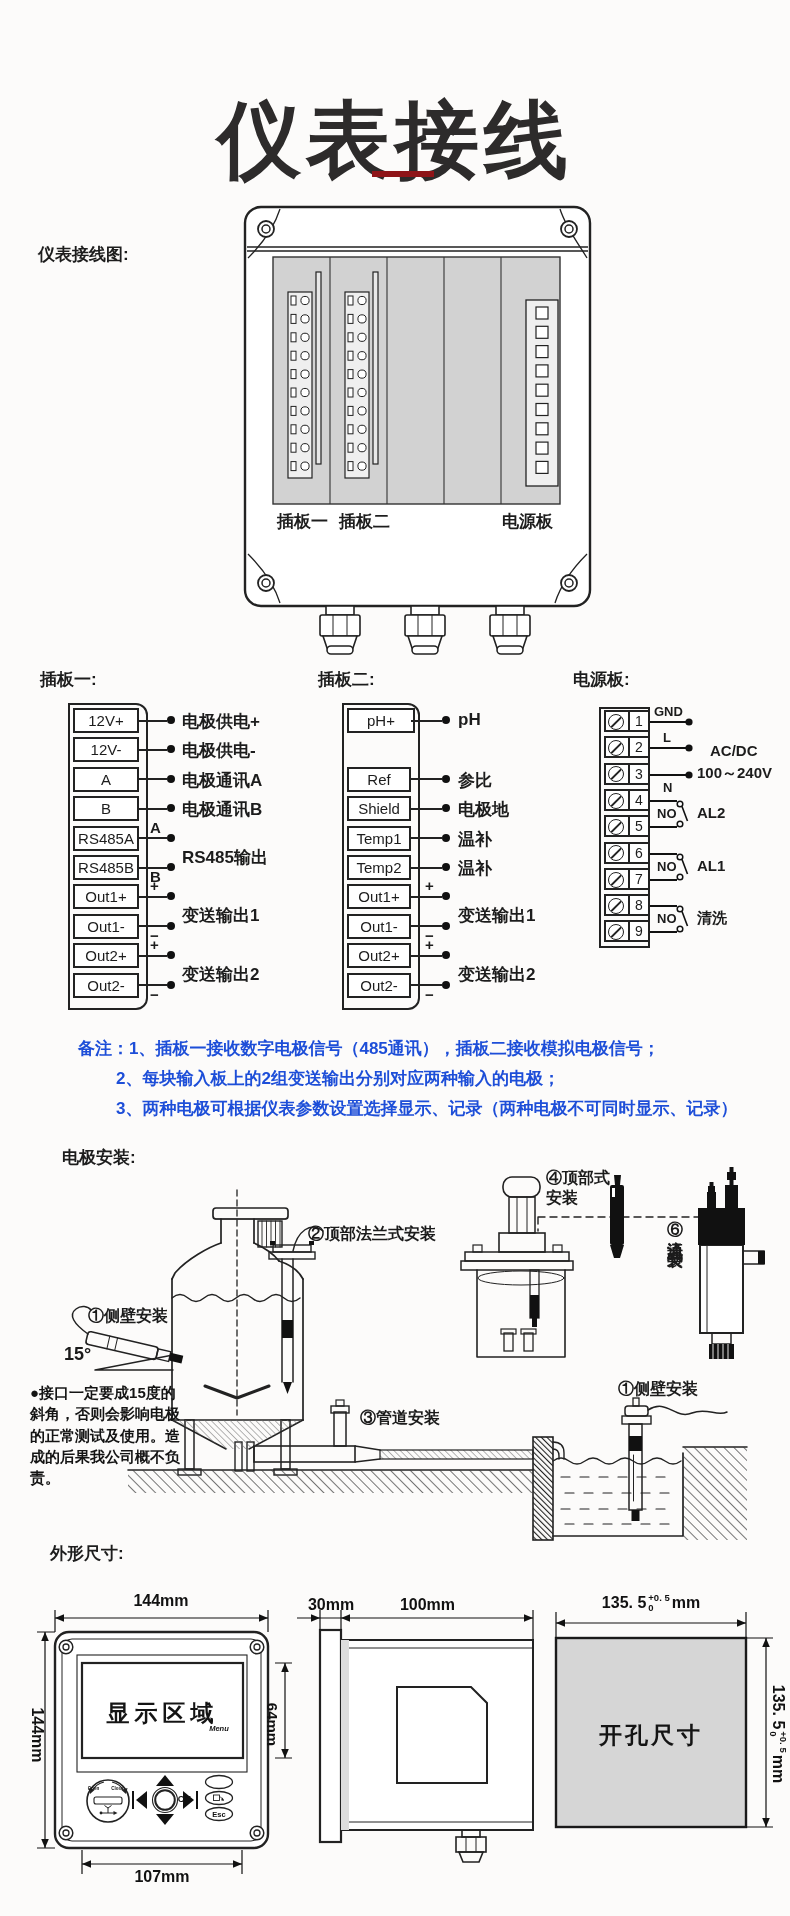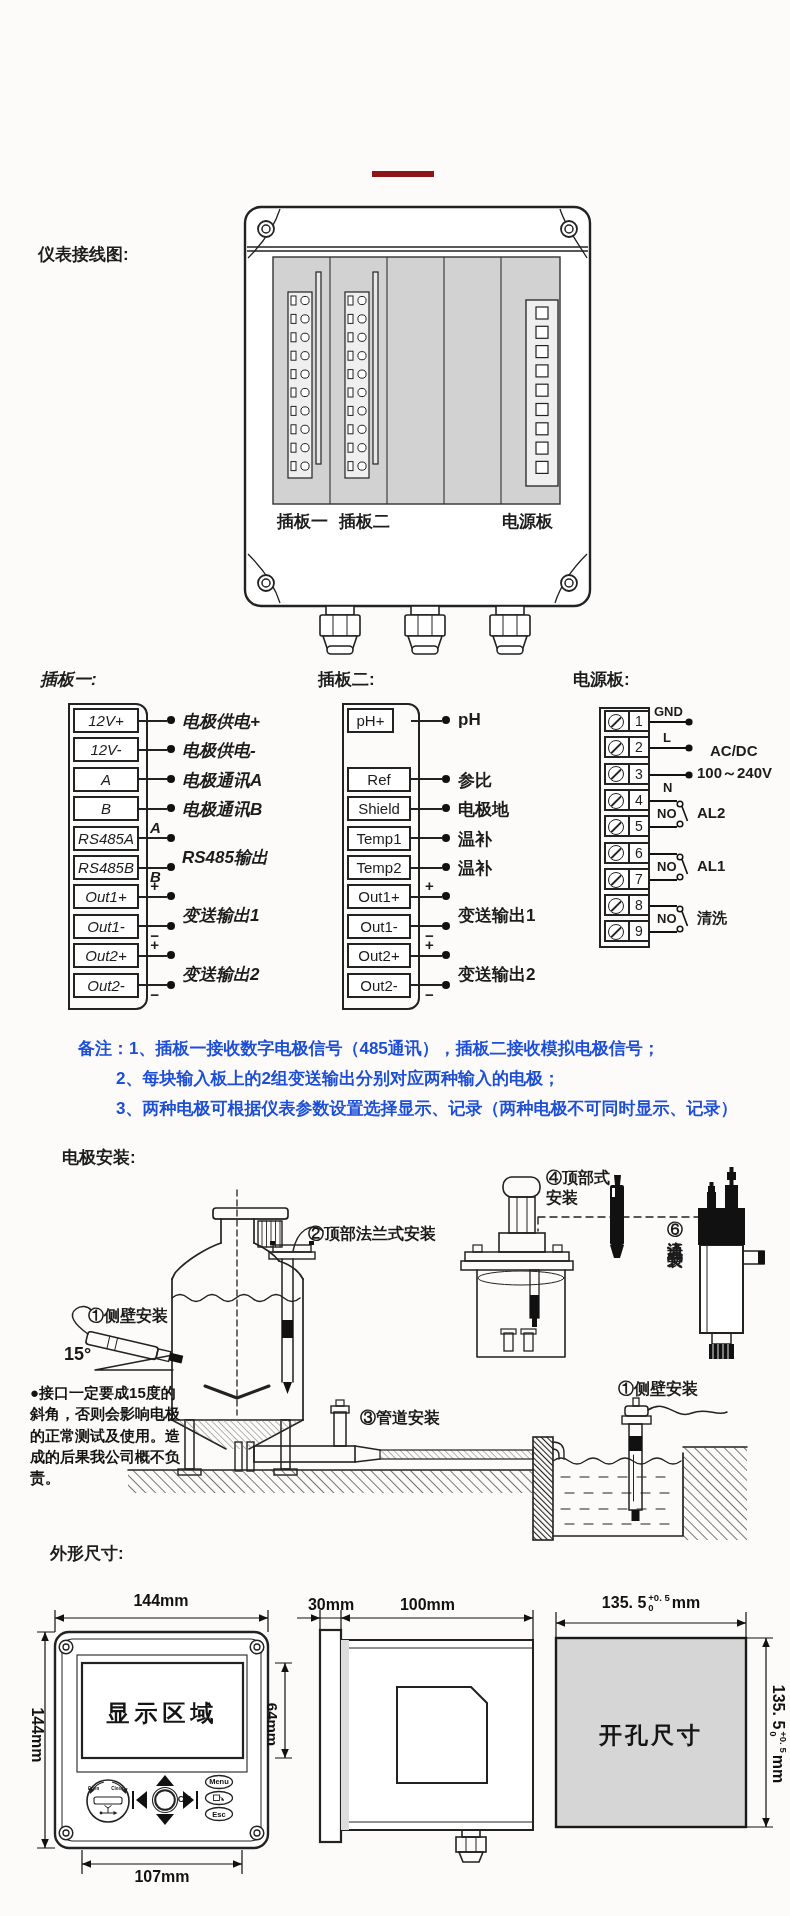--- a/index.html
+++ b/index.html
@@ -51,20 +51,21 @@
   .cutdim{position:absolute;display:flex;align-items:center;justify-content:center;font-size:16px;font-weight:600;color:#111;}
   .tol{display:inline-flex;flex-direction:column;line-height:1.05;font-size:9.5px;margin:0 2px;font-weight:600;}
   .btn-text{position:absolute;text-align:center;font-weight:600;color:#111;}
   svg{position:absolute;}
 </style>
 </head>
 <body>
 
 <div id="page">
 
+  <h1 id="page-title">仪表接线</h1>
   <div id="title-underline"></div>
 
   <div class="hdr" style="left:38px;top:243px;">仪表接线图:</div>
 
   <svg style="left:240px;top:198px;" width="360" height="468" viewBox="0 0 360 468">
     <g fill="#fff" stroke="#222">
       <rect x="5" y="9" width="345" height="399" rx="16" stroke-width="2.4"></rect>
     </g>
     <g fill="none" stroke="#222" stroke-width="1.3">
       <path d="M8,60 C20,48 34,30 40,11"></path>
@@ -178,21 +179,21 @@
         <path d="M263,417 V438 M277,417 V438" stroke-width="1"></path>
         <path d="M253,438 H287 L283,450 H257 Z"></path>
           <rect x="257" y="448" width="26" height="8" rx="4"></rect>
       </g>
     </g>
   </svg>
   <div class="hdr" style="left:277px;top:510px;font-size:17px;">插板一</div>
   <div class="hdr" style="left:339px;top:510px;font-size:17px;">插板二</div>
   <div class="hdr" style="left:502px;top:510px;font-size:17px;">电源板</div>
 
-  <div class="board" id="board1" style="left:30px;top:658px;font-style:italic;">
+  <div class="board" id="board1" style="left:30px;top:658px;">
     <div class="board-title" style="left:10px;top:10px;">插板一:</div>
     <div class="board-box" style="left:38px;top:45px;width:76px;height:303px;"></div>
     <div id="board1-rows">
         <div class="trow" style="top: 50px; left: 43px;">
           <div class="tbox" style="width: 66px;">
             <span>12V+</span>
           </div>
           <div class="wire" style="left: 66px; width: 28px;"></div>
           <div class="dot" style="left: 94px;"></div>
           <span class="tlabel" style="left: 109px;">电极供电+</span>
@@ -273,21 +274,21 @@
     <div class="group-label" style="left:152px;top:188px;">RS485输出</div>
     <div class="group-label" style="left:152px;top:246px;">变送输出1</div>
     <div class="group-label" style="left:152px;top:305px;">变送输出2</div>
   </div>
 
   <div class="board" id="board2" style="left:300px;top:658px;">
     <div class="board-title" style="left:18px;top:10px;">插板二:</div>
     <div class="board-box" style="left:42px;top:45px;width:74px;height:303px;"></div>
     <div id="board2-rows">
         <div class="trow" style="top: 50px; left: 47px;">
-          <div class="tbox" style="width: 47px; justify-content: center;">
+          <div class="tbox" style="width: 68px; justify-content: center;">
             <span>pH+</span>
           </div>
           <div class="wire" style="left: 64px; width: 31px;"></div>
           <div class="dot" style="left: 95px;"></div>
           <span class="tlabel" style="left: 111px;">pH</span>
         </div>
         <div class="trow" style="top: 108.8px; left: 47px;">
           <div class="tbox" style="width: 64px;">
             <span>Ref</span>
           </div>
@@ -759,18 +760,18 @@
       <span>+0. 5</span>
       <span>0</span>
     </span>
     <span>mm</span>
   </div>
 
   <div class="serif-label" style="left:82px;top:1698px;width:161px;">显示区域</div>
   <div class="serif-label" style="left:566px;top:1720px;width:170px;letter-spacing:3px;">开孔尺寸</div>
 
   <div class="btn-text" style="left:157px;top:1794px;width:17px;font-size:9px;padding-left:19px;">OK</div>
-  <div class="btn-text" style="left:205px;top:1777px;width:28px;font-size:7.5px;">Menu</div>
+  <div class="btn-text" style="left:205px;top:1724px;width:28px;font-size:7.5px;font-style:italic;">Menu</div>
   <div class="btn-text" style="left:205px;top:1810px;width:28px;font-size:7.5px;">Esc</div>
   <div class="btn-text" style="left:85px;top:1786px;width:17px;font-size:4.5px;">Open</div>
   <div class="btn-text" style="left:108px;top:1786px;width:19px;font-size:4.5px;">Close</div>
 
 </div>
 
 </body></html>

